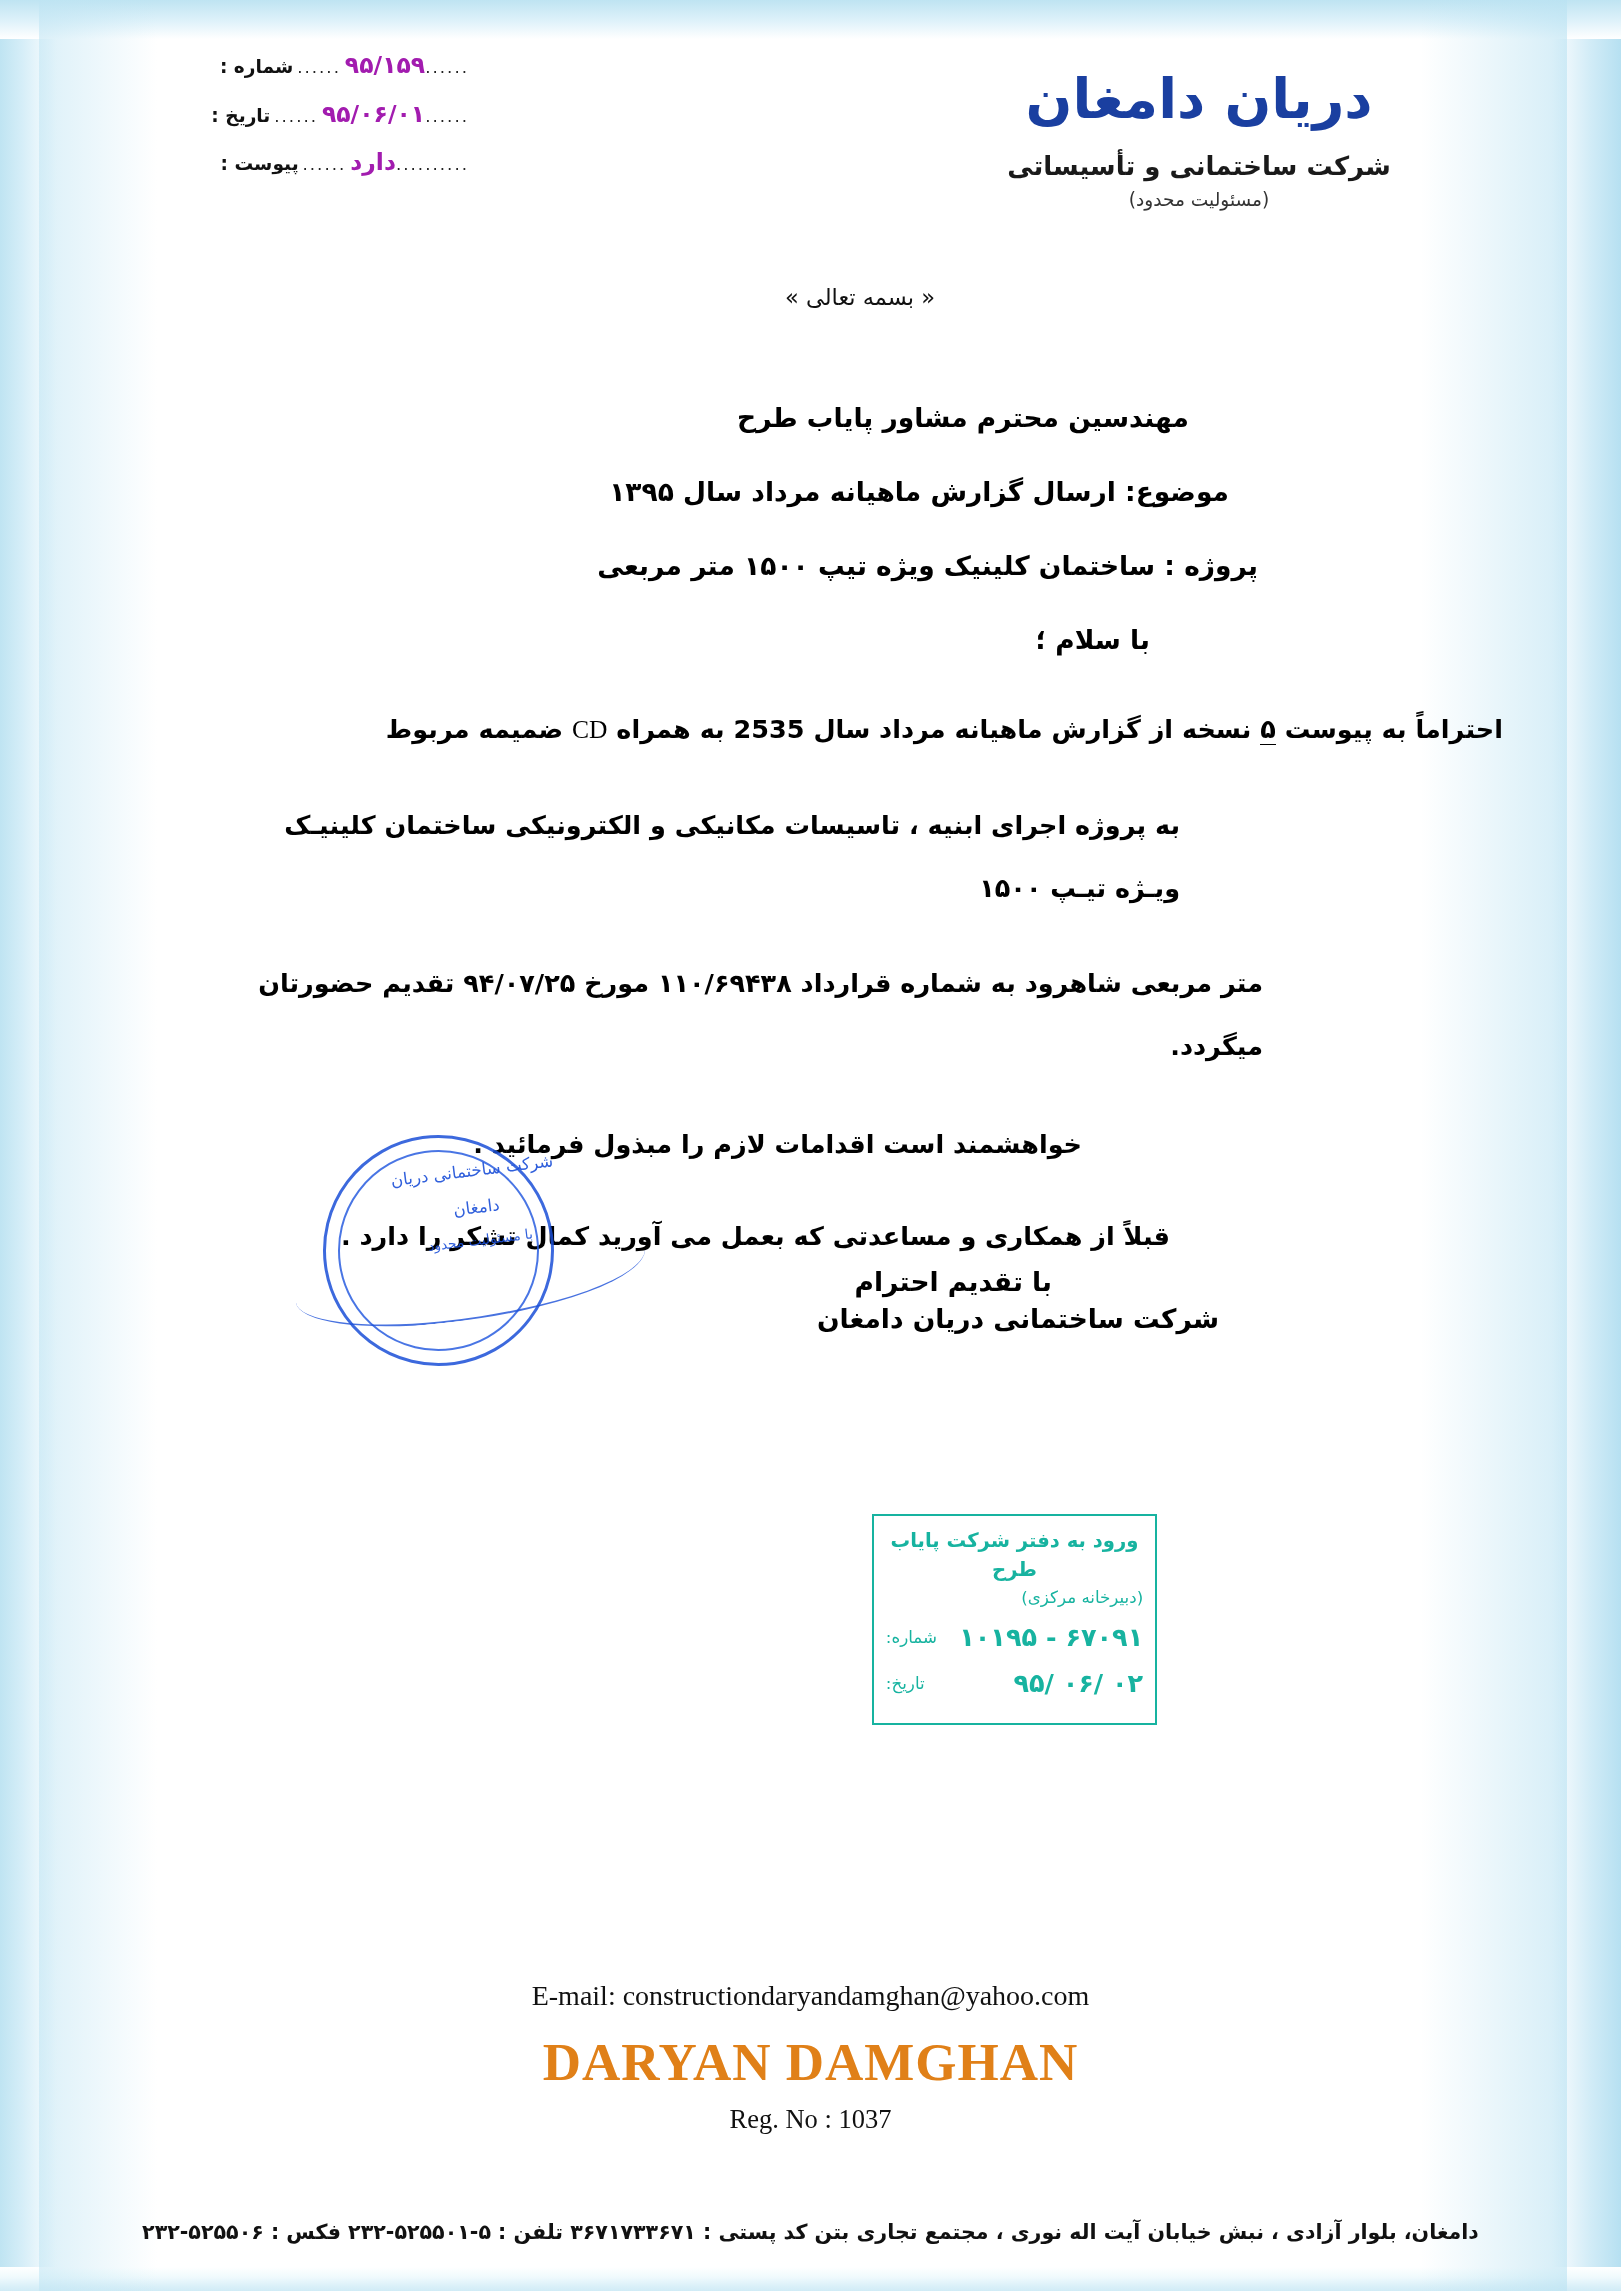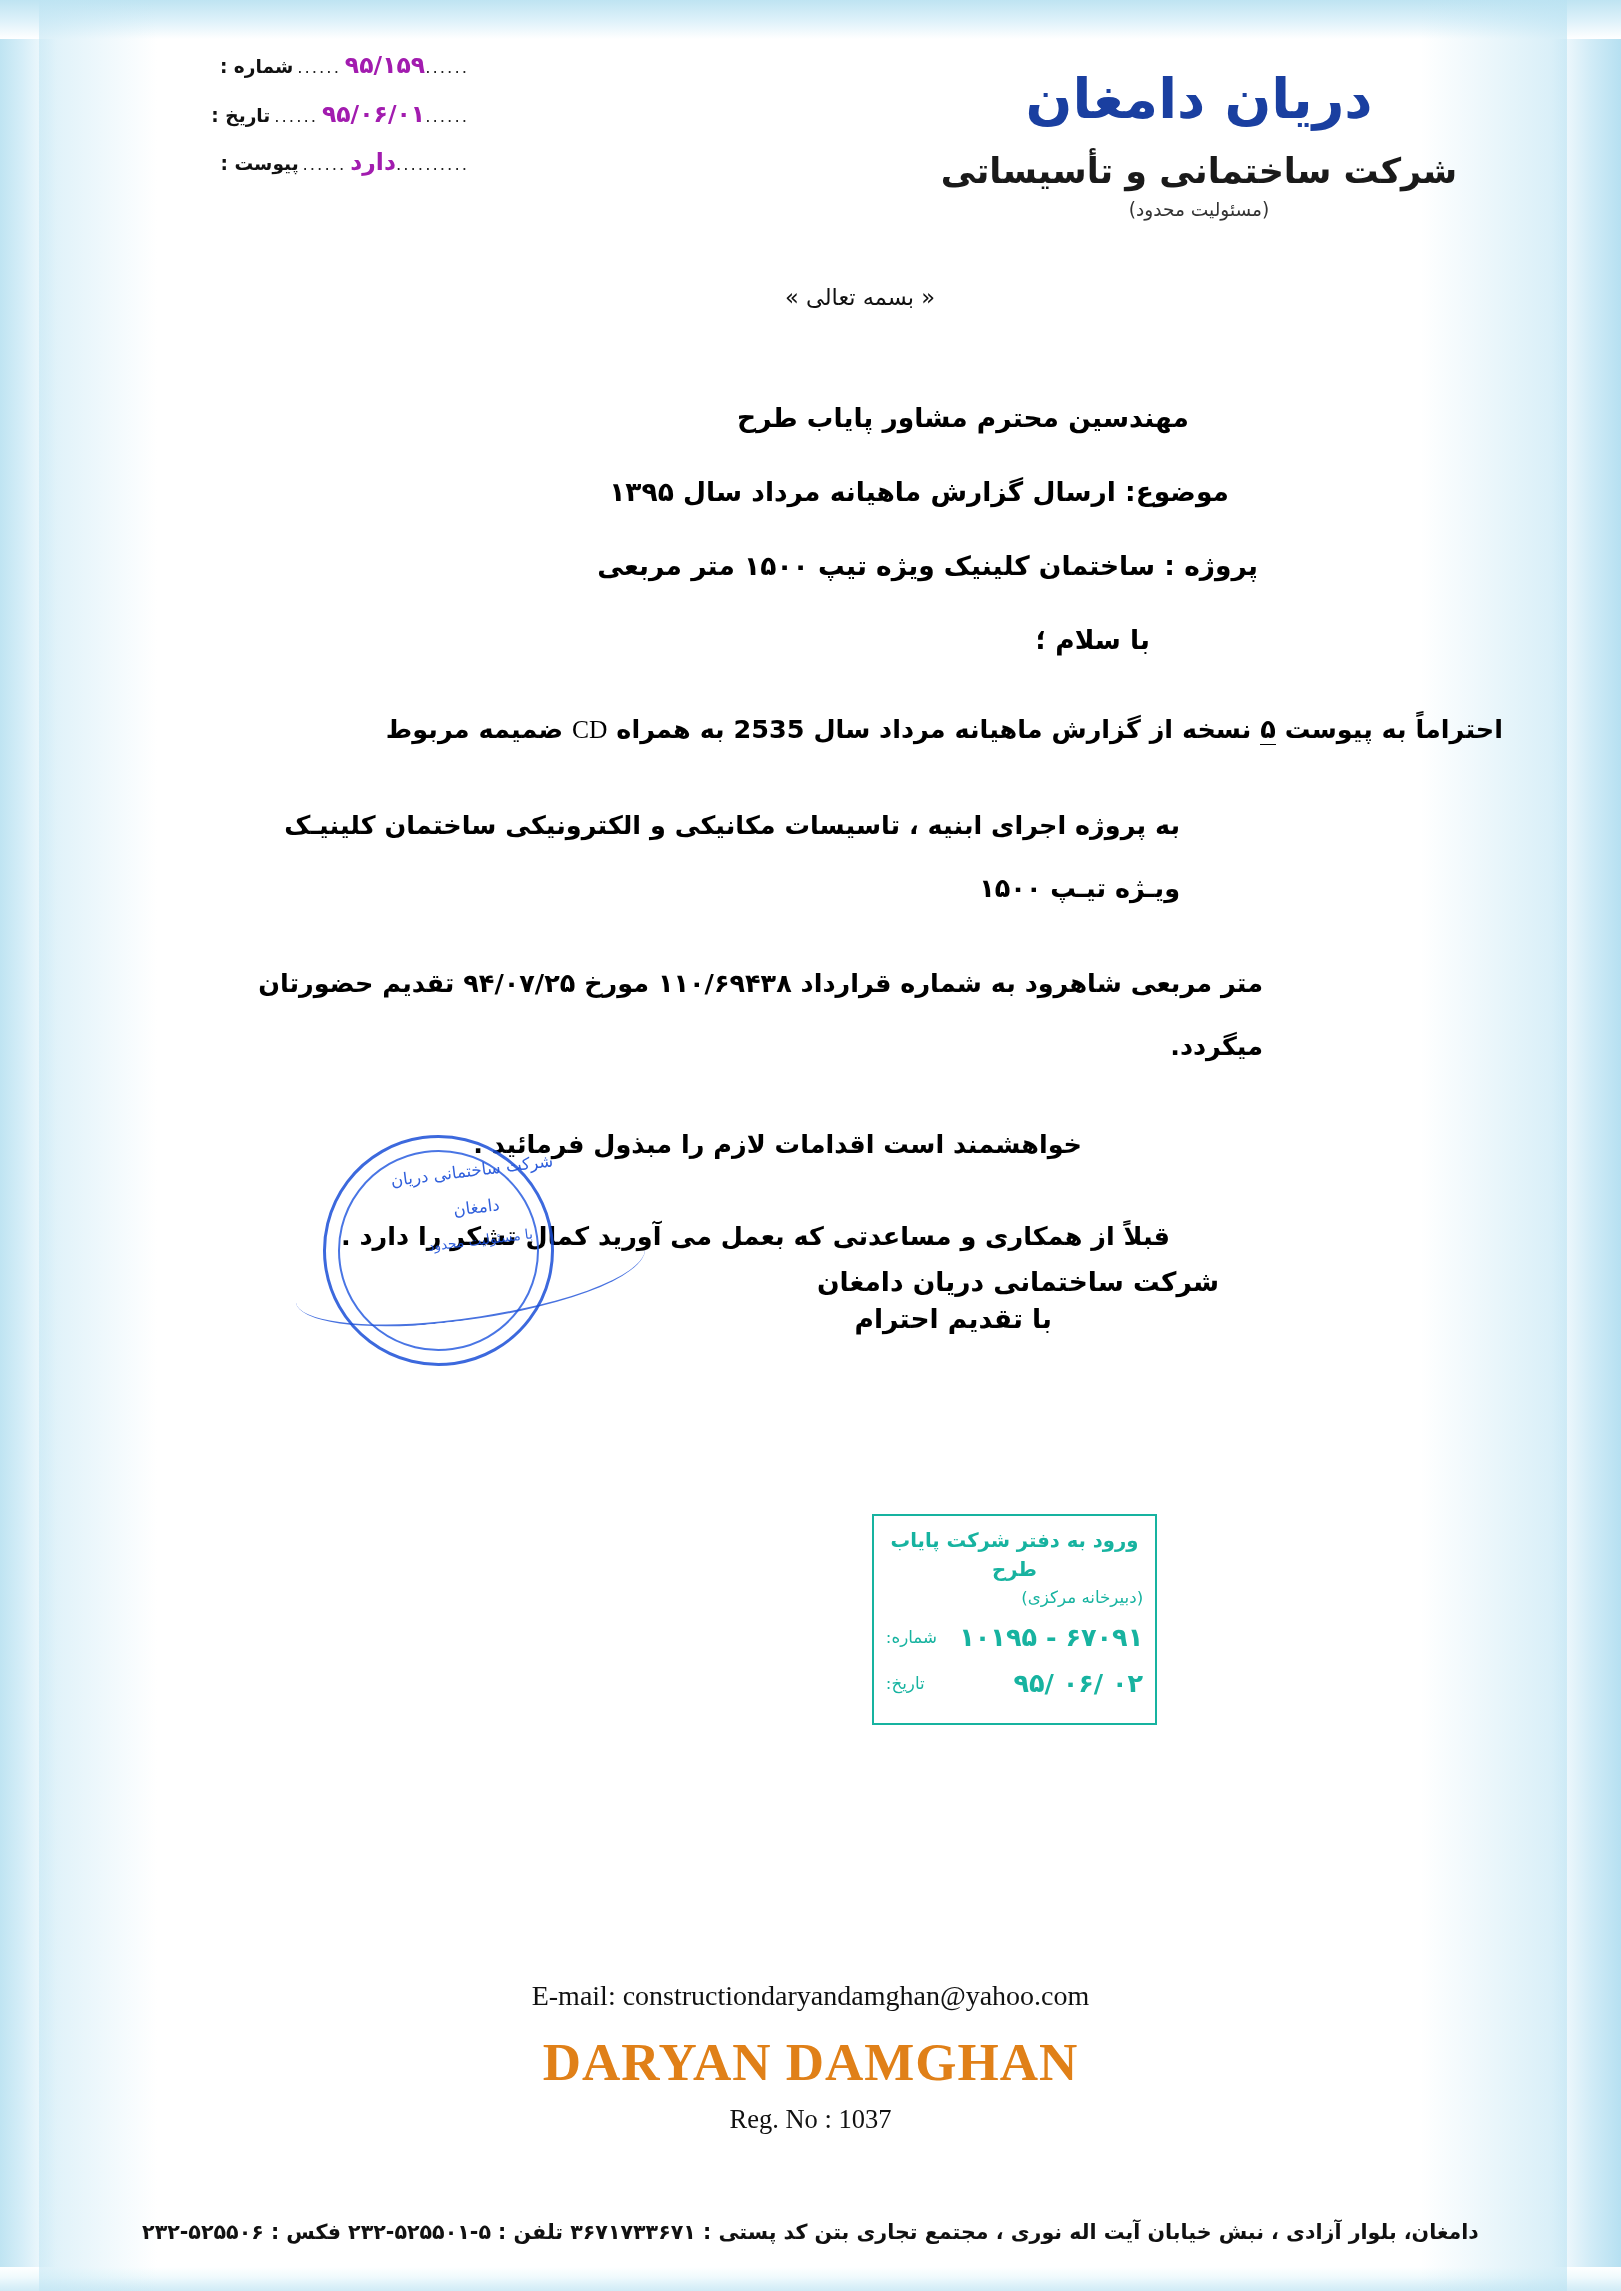--- a/index.html
+++ b/index.html
@@ -68,21 +68,21 @@
     font-family: "DejaVu Sans", sans-serif;
     font-weight: bold;
     font-size: 55px;
     color: #1a3fa0;
     letter-spacing: 1px;
     line-height: 1.1;
     white-space: nowrap;
   }
   .brand-sub1 {
     margin-top: 21.6px;
-    font-size: 35px;
+    font-size: 26px;
     color: #1a1a1a;
     font-weight: bold;
   }
   .brand-sub2 {
     margin-top: 7.8px;
     font-size: 18.6px;
     color: #333;
   }
 
   .meta-block {
@@ -358,22 +358,22 @@
     <div class="salam">با سلام ؛</div>
 
     <div class="para">
       <span>احتراماً به پیوست </span><span class="para-under">۵</span><span> نسخه از گزارش ماهیانه مرداد سال 2535 به همراه </span><span class="latin">CD</span><span> ضمیمه مربوط</span>
     </div>
 
     <div class="para para-2">به پروژه اجرای ابنیه ، تاسیسات مکانیکی و الکترونیکی ساختمان کلینیـک ویـژه تیـپ ۱۵۰۰</div>
     <div class="para para-3">متر مربعی شاهرود به شماره قرارداد ۱۱۰/۶۹۴۳۸ مورخ ۹۴/۰۷/۲۵ تقدیم حضورتان میگردد.</div>
     <div class="closing">خواهشمند است اقدامات لازم را مبذول فرمائید .</div>
     <div class="closing" style="padding-right:333px;">قبلاً از همکاری و مساعدتی که بعمل می آورید کمال تشکر را دارد .</div>
+    <div class="company-sign" style="padding-right:451px;">با تقدیم احترام</div>
     <div class="company-sign">شرکت ساختمانی دریان دامغان</div>
-    <div class="company-sign" style="padding-right:451px;">با تقدیم احترام</div>
   </div>
 
   <div class="stamp-round"></div>
   <div class="stamp-text">
     <div>شرکت ساختمانی دریان</div>
     <div>دامغان</div>
     <div style="font-size:13.7px;">با مسئولیت محدود</div>
   </div>
   <div class="stamp-swoosh"></div>
 

